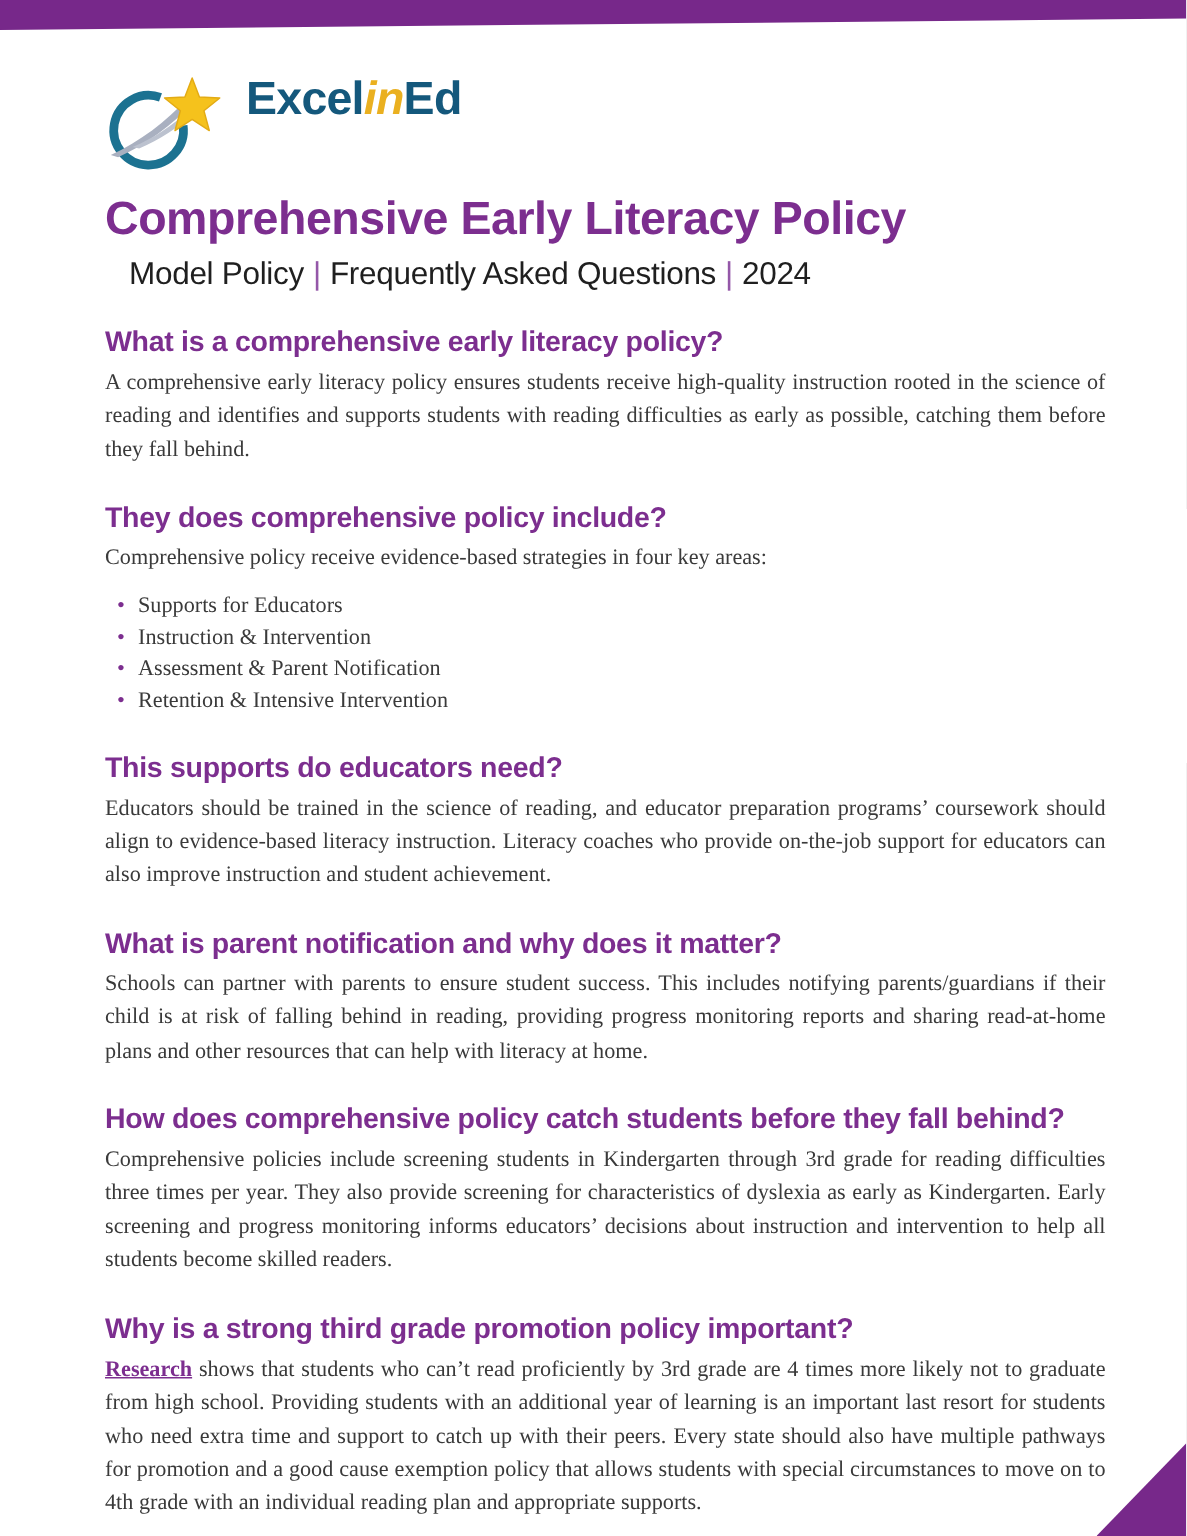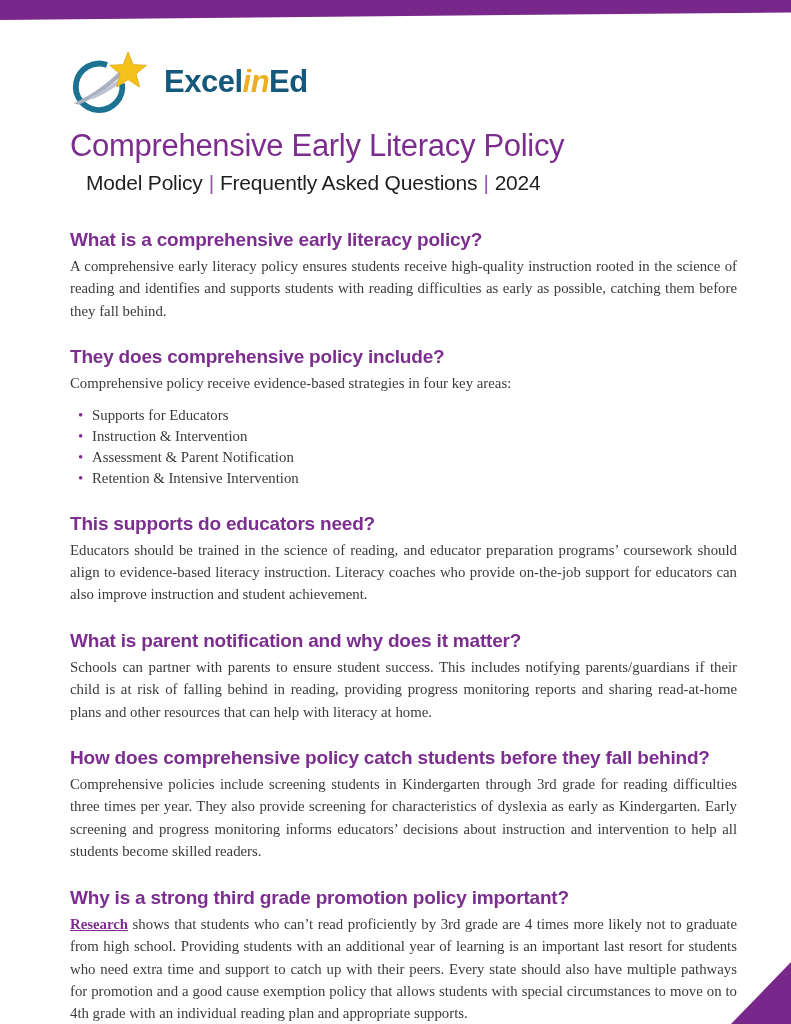--- a/index.html
+++ b/index.html
@@ -25,39 +25,39 @@
     background:#77288a;
     clip-path:polygon(100% 0,100% 100%,0 100%);
   }
   .content{
     position:absolute;top:20px;left:0;
     width:791px;
     padding:0 54px 0 70px;
     box-sizing:border-box;
   }
   
-  .logo{display:flex;align-items:center;margin-top:28px;height:68px;}
+  .logo{display:flex;align-items:flex-start;margin-top:28px;height:68px;}
   .logo svg{display:block;width:92px;height:68px;}
   .wordmark{font-size:31px;font-weight:bold;letter-spacing:-0.5px;margin-left:2px;white-space:nowrap;}
   .wordmark .wm-teal{color:#14587c;}
   .wordmark .wm-gold{color:#eab020;font-style:italic;}
   
   .page-title{
     margin:12px 0 0 0;
     font-size:31px;line-height:36px;
-    font-weight:normal;color:#7c2e8f;letter-spacing:-0.3px;
+    font-weight:bold;color:#7c2e8f;letter-spacing:-0.3px;
   }
   .page-subtitle{
     margin:5px 0 0 16px;
     font-size:21px;line-height:27px;
     font-weight:500;color:#1f1f1f;letter-spacing:-0.2px;
   }
   .page-subtitle .pipe{color:#9457a8;padding:0 6px;}
   
-  .sections{margin-top:32px;}
+  .sections{margin-top:21px;}
   .faq-section{margin-bottom:23px;}
   .faq-section h2{
     margin:0 0 4px 0;
     font-size:19px;line-height:23px;
     font-weight:bold;color:#7c2e8f;letter-spacing:-0.2px;
   }
   .faq-section p{
     margin:0;
     font-family:"Liberation Serif",serif;
     font-size:14.8px;line-height:22.4px;

